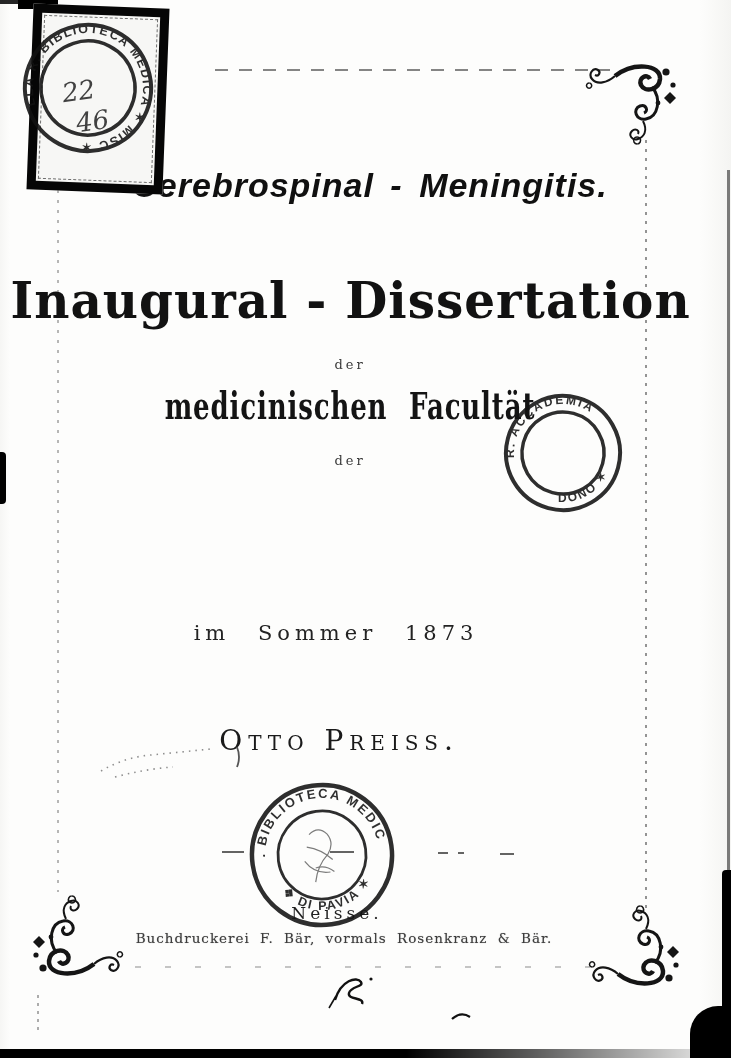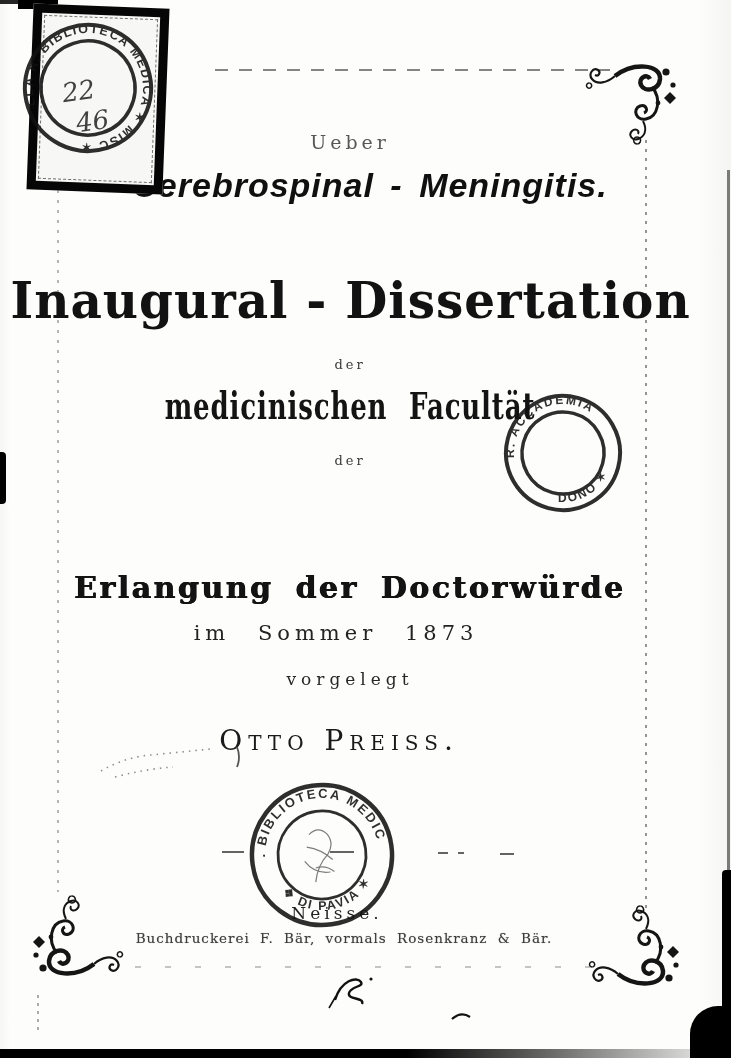--- a/index.html
+++ b/index.html
@@ -115,29 +115,26 @@
     <circle cx="72" cy="72" r="63" fill="none" stroke="#121212" stroke-width="4"></circle>
     <circle cx="72" cy="72" r="47" fill="none" stroke="#121212" stroke-width="3.5"></circle>
     <path id="ring1" d="M17 72 a55 55 0 1 1 110 0 a55 55 0 1 1 -110 0" fill="none"></path>
     <text class="stamp-text" font-size="12.5" letter-spacing="1.5">
       <textPath href="#ring1">LLA R. BIBLIOTECA MEDICA ✶ MISC ✶</textPath>
     </text>
   </svg>
   <div class="shelfmark" style="left:62px;top:78px">22</div>
   <div class="shelfmark" style="left:76px;top:108px">46</div>
 
-  <div class="line kicker">Ueber</div>
   <div class="line subject">Cerebrospinal - Meningitis.</div>
   <div class="line maintitle">Inaugural - Dissertation</div>
   <div class="line tiny of1">der</div>
   <div class="line faculty">medicinischen Facultät</div>
   <div class="line tiny of2">der</div>
-  <div class="line degree">Erlangung der Doctorwürde</div>
   <div class="line term">im Sommer 1873</div>
-  <div class="line presented">vorgelegt</div>
   <div class="line author">Otto Preiss.</div>
 
   <svg class="stamp" style="left:501px;top:391px;transform:rotate(-30deg)" width="124" height="124" viewBox="0 0 124 124">
     <circle cx="62" cy="62" r="57" fill="none" stroke="#121212" stroke-width="4"></circle>
     <circle cx="62" cy="62" r="41" fill="none" stroke="#121212" stroke-width="3.5"></circle>
     <path id="arcTop2" d="M13 62 A49 49 0 0 1 111 62" fill="none"></path>
     <path id="arcBot2" d="M13 62 A49 49 0 0 0 111 62" fill="none"></path>
     <text class="stamp-text" font-size="12" letter-spacing="2">
       <textPath href="#arcTop2" startOffset="50%" text-anchor="middle">R. ACCADEMIA</textPath>
     </text>

